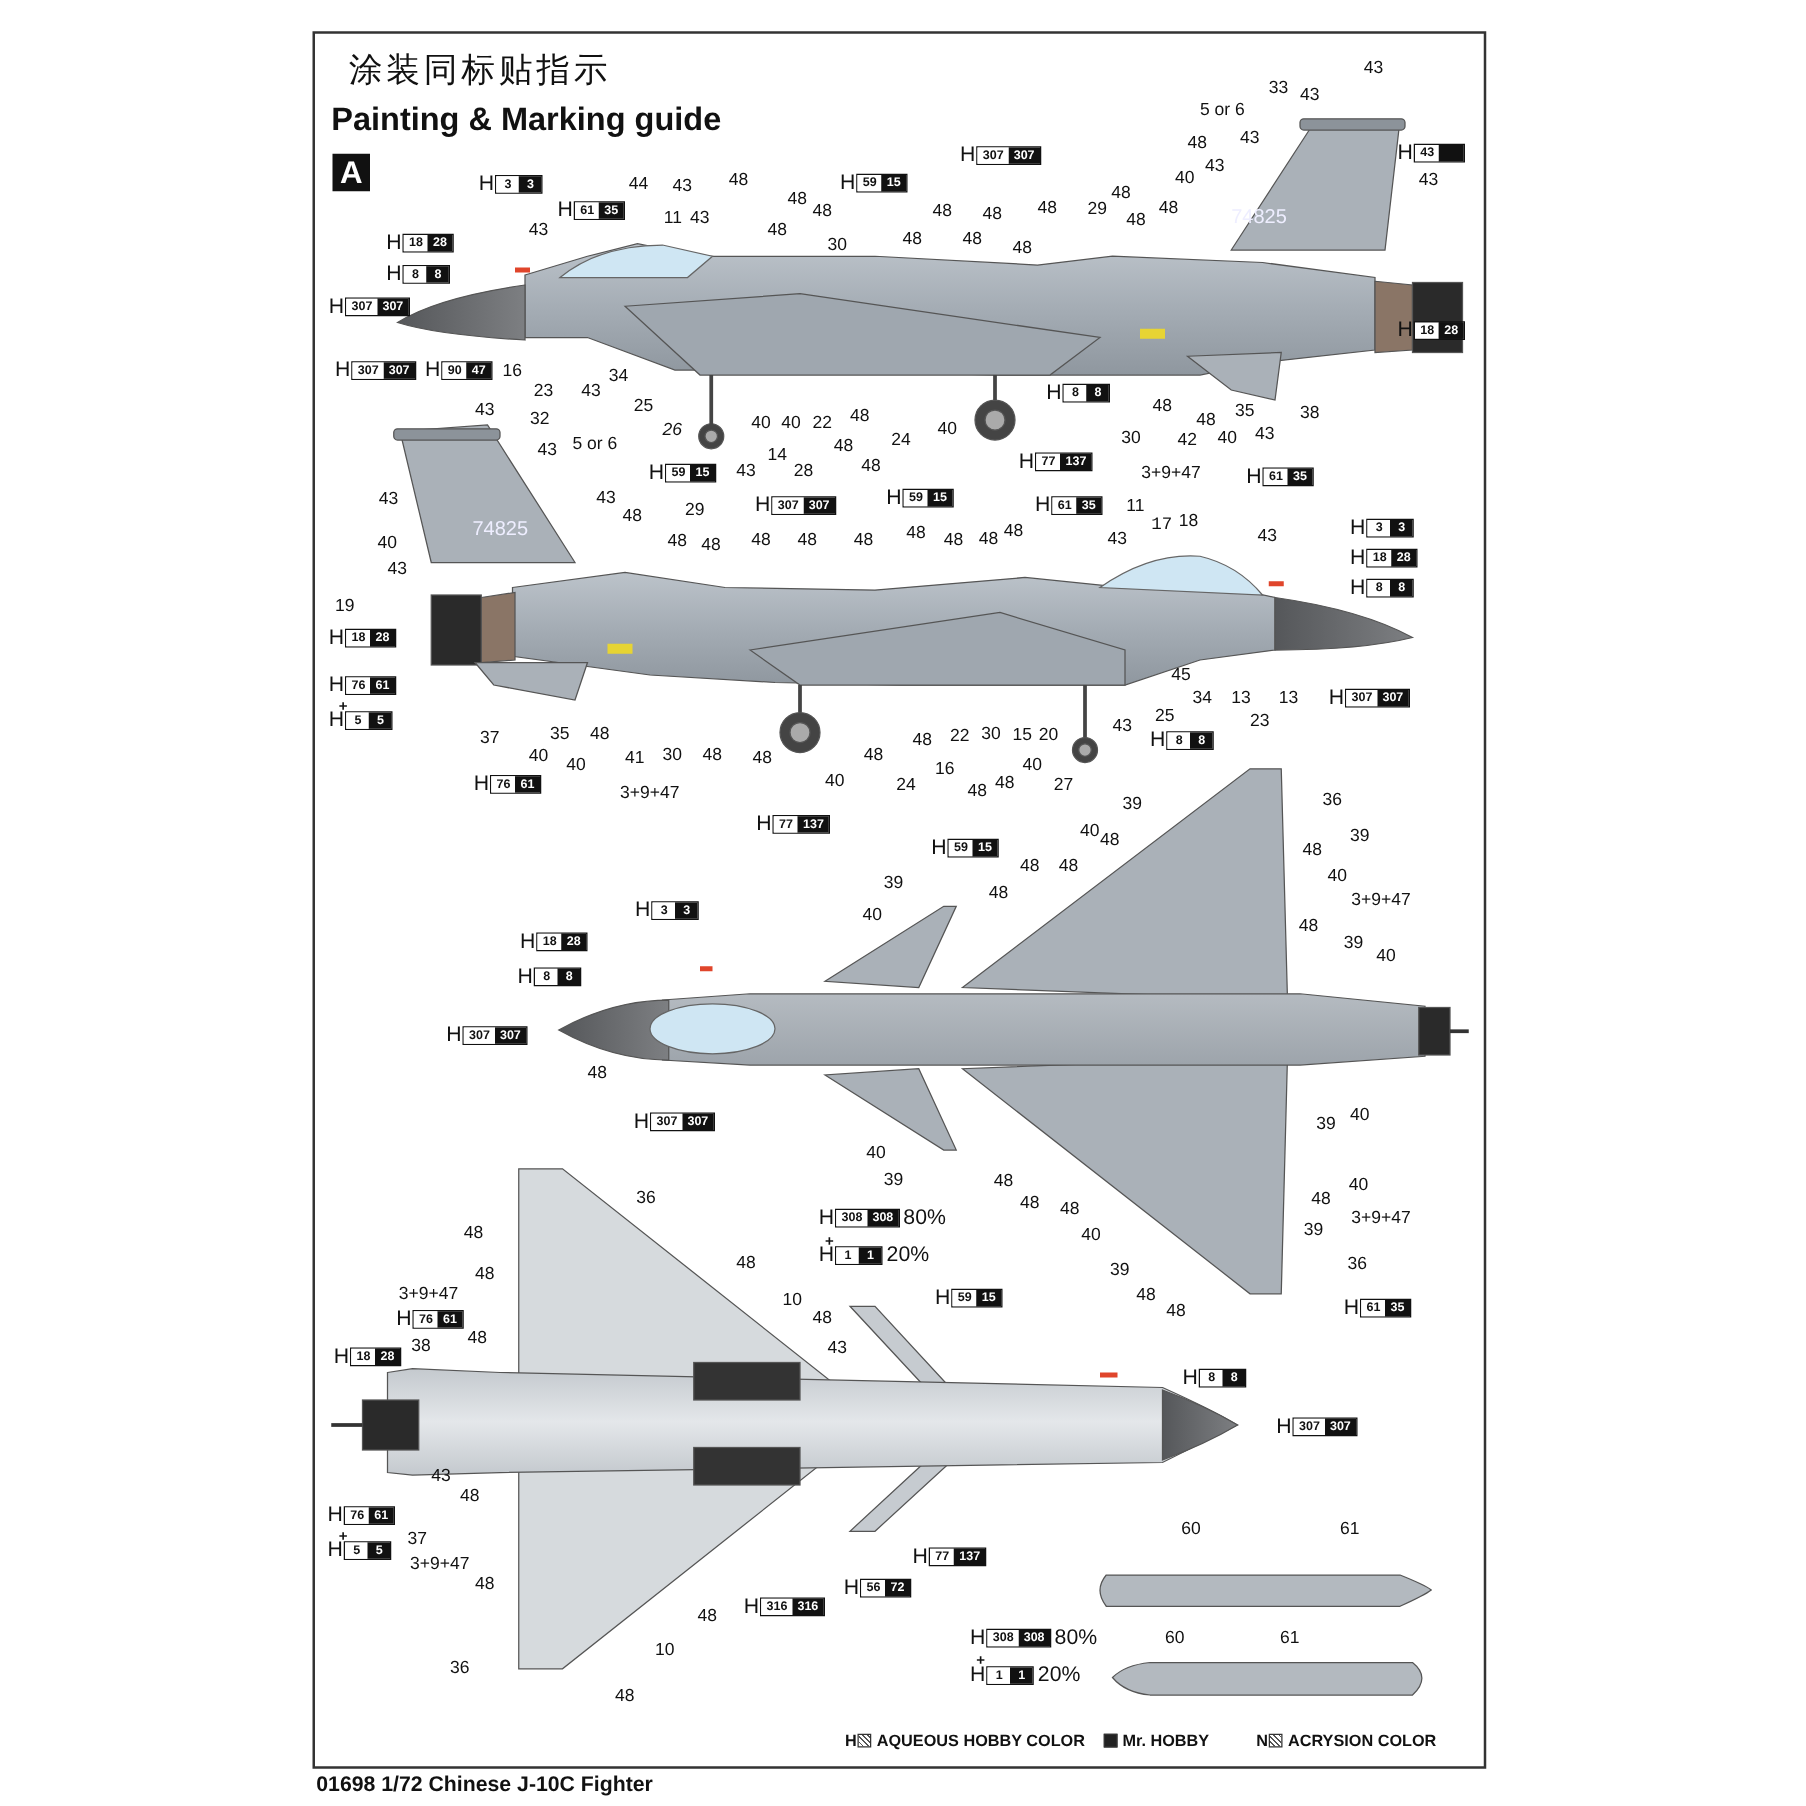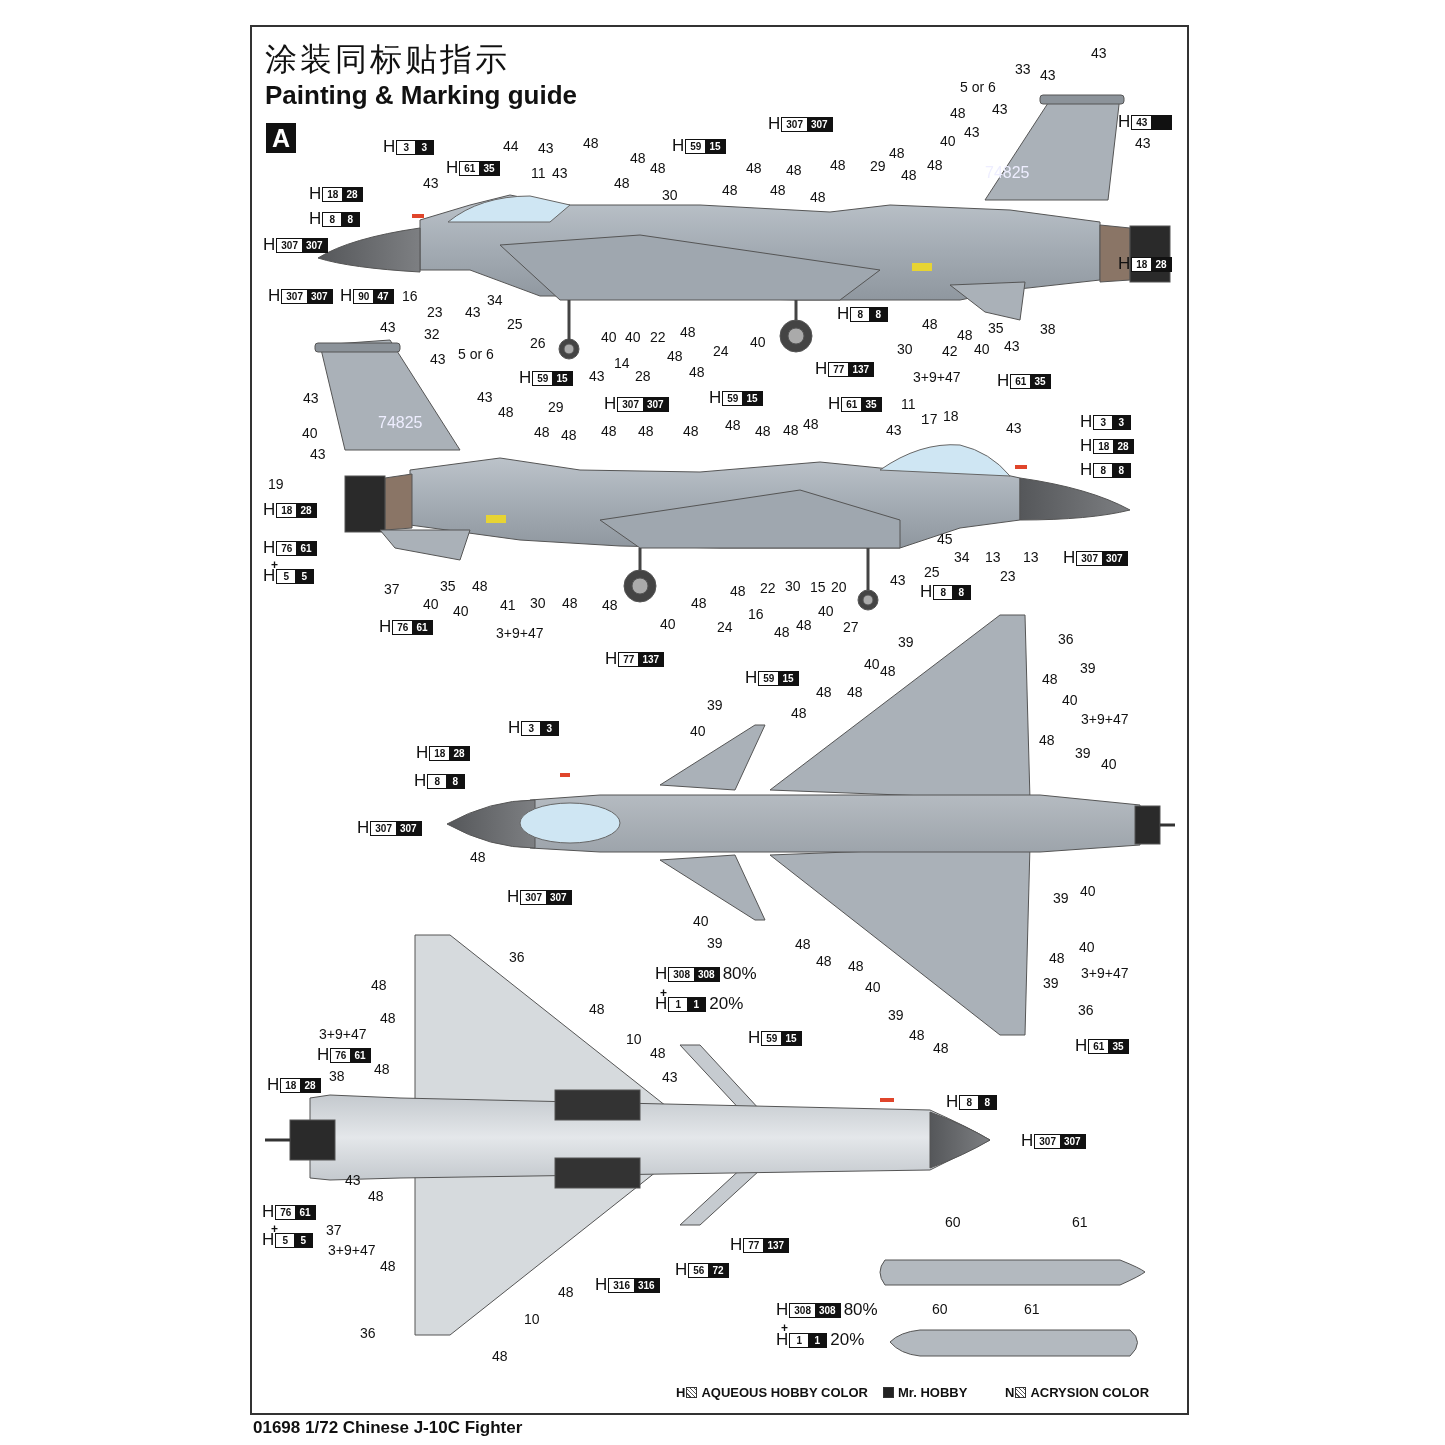--- a/index.html
+++ b/index.html
@@ -1,18 +1,18 @@
 <!DOCTYPE html>
 <html><head>
 <meta charset="utf-8">
 <style>
   html,body{margin:0;padding:0;background:#fff;}
   body{width:1445px;height:1445px;position:relative;overflow:hidden;font-family:"Liberation Sans",sans-serif;color:#111;}
   .frame{position:absolute;left:250px;top:25px;width:939px;height:1390px;border:2px solid #333;box-sizing:border-box;background:#fff;}
-  .title-cn{position:absolute;left:265px;top:38px;font-size:32px;font-family:"DejaVu Sans",sans-serif;letter-spacing:3px;}
+  .title-cn{position:absolute;left:279px;top:38px;font-size:27px;font-family:"DejaVu Sans",sans-serif;letter-spacing:3px;}
   .title-en{position:absolute;left:265px;top:80px;font-size:26px;font-weight:bold;}
   .scheme{position:absolute;left:266px;top:123px;width:30px;height:30px;background:#111;color:#fff;font-weight:bold;font-size:25px;text-align:center;line-height:30px;}
   .footer{position:absolute;left:253px;top:1418px;font-size:17px;font-weight:bold;}
   .legend{position:absolute;top:1385px;font-size:13px;font-weight:bold;white-space:nowrap;}
   .legend .sq{display:inline-block;width:9px;height:9px;border:1px solid #333;margin:0 4px 0 1px;vertical-align:-1px;background:repeating-linear-gradient(45deg,#fff 0 2px,#555 2px 3px);}
   .legend .sq.dark{background:#222;}
   svg.art{position:absolute;left:0;top:0;}
   .lbl{position:absolute;font-size:14px;line-height:14px;white-space:nowrap;}
   .code{position:absolute;white-space:nowrap;font-size:17px;line-height:16px;display:flex;align-items:center;}
   .code .h{margin-right:1px;}
@@ -154,21 +154,21 @@
     <div class="lbl" style="left: 662px; top: 188px;">30</div>
     <div class="lbl" style="left: 722px; top: 183px;">48</div>
     <div class="lbl" style="left: 770px; top: 183px;">48</div>
     <div class="lbl" style="left: 810px; top: 190px;">48</div>
     <div class="lbl" style="left: 423px; top: 176px;">43</div>
     <div class="lbl" style="left: 402px; top: 289px;">16</div>
     <div class="lbl" style="left: 427px; top: 305px;">23</div>
     <div class="lbl" style="left: 487px; top: 293px;">34</div>
     <div class="lbl" style="left: 465px; top: 305px;">43</div>
     <div class="lbl" style="left: 507px; top: 317px;">25</div>
-    <div class="lbl" style="left: 530px; top: 336px;">26</div>
+    <div class="lbl" style="left: 530px; top: 336px; font-style: italic;">26</div>
     <div class="lbl" style="left: 601px; top: 330px;">40</div>
     <div class="lbl" style="left: 625px; top: 330px;">40</div>
     <div class="lbl" style="left: 650px; top: 330px;">22</div>
     <div class="lbl" style="left: 680px; top: 325px;">48</div>
     <div class="lbl" style="left: 614px; top: 356px;">14</div>
     <div class="lbl" style="left: 589px; top: 369px;">43</div>
     <div class="lbl" style="left: 635px; top: 369px;">28</div>
     <div class="lbl" style="left: 667px; top: 349px;">48</div>
     <div class="lbl" style="left: 689px; top: 365px;">48</div>
     <div class="lbl" style="left: 713px; top: 344px;">24</div>

